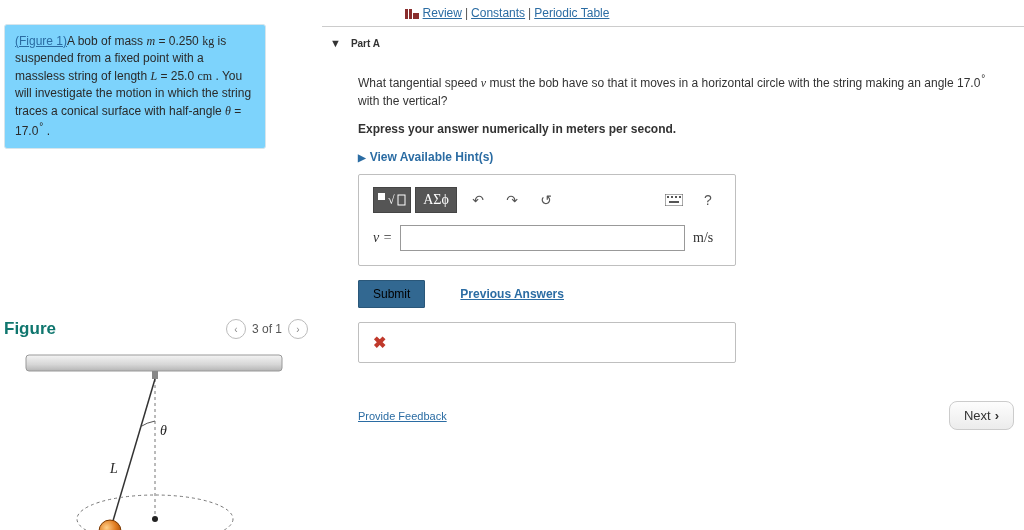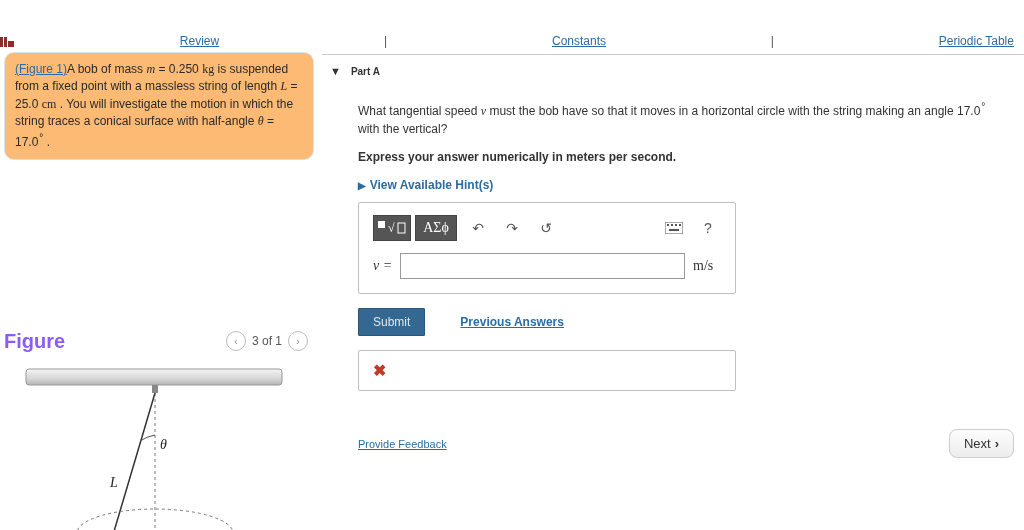--- a/index.html
+++ b/index.html
@@ -1,29 +1,29 @@
 <!DOCTYPE html>
 <html><head>
 <meta charset="utf-8">
 <style>
   * { box-sizing: border-box; }
   html, body { margin:0; padding:0; font-family: Arial, Helvetica, sans-serif; font-size:12px; color:#333; background:#fff; width:1024px; height:530px; overflow:hidden;}
   a { color:#2b6ca3; text-decoration: underline; cursor:pointer; }
-  .topbar { display:flex; justify-content:space-between; align-items:center; padding:6px 10px 4px 0;margin-top:28px; }
+  .topbar { display:flex; justify-content:center; align-items:center; padding:6px 10px 4px 0; }
   .topbar-icon { display:inline-block; width:14px; height:10px; margin-right:4px; }
   .topbar a { font-size:12px; text-decoration: underline; }
   .topbar .sep { color:#555; margin:0 3px; }
   .main { display:flex; }
   .leftcol { width:322px; padding:0 8px 0 0; }
-  .problem-box { background:#fdba74; border:1px solid #d6e5ec; border-radius:10px; padding:8px 10px; font-size:12px; line-height:1.45; color:#2a2a2a; margin-bottom:12px; margin-left:4px; width:310px;}
+  .problem-box { background:#7dd3fc; border:1px solid #d6e5ec; border-radius:3px; padding:8px 10px; font-size:12px; line-height:1.45; color:#2a2a2a; margin-bottom:12px; margin-left:4px; width:262px;}
   .problem-box a { text-decoration: underline; }
   .mathvar { font-family: "Times New Roman", serif; font-style: italic; }
   .unit { font-family: "Times New Roman", serif; }
   .figure-title-row { display:flex; align-items:center; justify-content:space-between; margin:170px 6px 0 4px; }
-  .figure-title { font-size:20px; font-weight:bold; color:#8b5cf6; }
+  .figure-title { font-size:17px; font-weight:bold; color:#0f766e; }
   .figure-pager { display:flex; align-items:center; gap:6px; font-size:12px; color:#555; }
   .nav-circle { width:20px; height:20px; border:1px solid #bbb; border-radius:50%; display:flex; align-items:center; justify-content:center; color:#888; font-size:10px; background:#fff;}
   .figure-canvas { margin:12px 0 0 18px; }
 
   .rightcol { flex:1; padding-top:2px; }
   .part-header { display:flex; align-items:center; gap:10px; padding:10px 14px 10px 8px; border-top:1px solid #ccc; border-bottom:0; }
   .part-caret { font-size:11px; color:#333; }
   .part-title { font-weight:bold; font-size:10px; }
   .part-body { padding:12px 16px 8px 36px; }
   .qtext { font-size:12px; line-height:1.5; color:#333; }
@@ -36,21 +36,21 @@
   .btn-dark { background:#555; color:#fff; border:1px solid #444; height:26px; display:flex; align-items:center; justify-content:center; font-family:"Times New Roman",serif; font-size:14px;}
   .btn-sqrt { width:38px; }
   .btn-greek { width:42px; }
   .tool-icon { height:26px; width:26px; display:flex; align-items:center; justify-content:center; color:#555; font-size:14px; margin-left:4px;}
   .tool-sep { flex:1; }
   .answer-row { display:flex; align-items:center; gap:8px; }
   .answer-label { font-family:"Times New Roman", serif; font-style:italic; font-size:14px; }
   .answer-input { flex:1; height:26px; border:1px solid #999; padding:0 4px; font-size:13px; }
   .answer-unit { font-family:"Times New Roman", serif; font-size:14px; width:28px; }
   .submit-row { display:flex; align-items:center; gap:18px; margin:14px 0 0 0; }
-  .btn-submit { background:#326891; border:1px solid #2a5779; color:#e5e5e5; padding:6px 14px; font-size:12px; border-radius:1px; }
+  .btn-submit { background:#326891; border:1px solid #2a5779; color:#000000; padding:6px 14px; font-size:12px; border-radius:1px; }
   .prev-answers { color:#2b6ca3; font-size:12px; font-weight:bold; text-decoration:underline;margin-left:17px; }
   .feedback-box { border:1px solid #bfbfbf; border-radius:2px; padding:10px 14px; margin-top:14px; width:378px; display:flex; align-items:center; gap:10px;}
   .x-icon { color:#c0392b; font-size:16px; font-weight:bold; }
   .feedback-text { font-weight:bold; font-size:13px; }
   .bottom-row { display:flex; align-items:center; justify-content:space-between; margin:30px 10px 0 36px;}
   .provide-feedback { color:#2b6ca3; text-decoration: underline; font-size:11px; }
   .next-btn { border:1px solid #ccc; background:linear-gradient(#fdfdfd,#ececec); padding:6px 14px; font-size:13px; color:#333; border-radius:8px; display:flex; align-items:center; gap:4px;}
   .next-btn .chev { font-weight:bold; }
 </style>
 </head>

